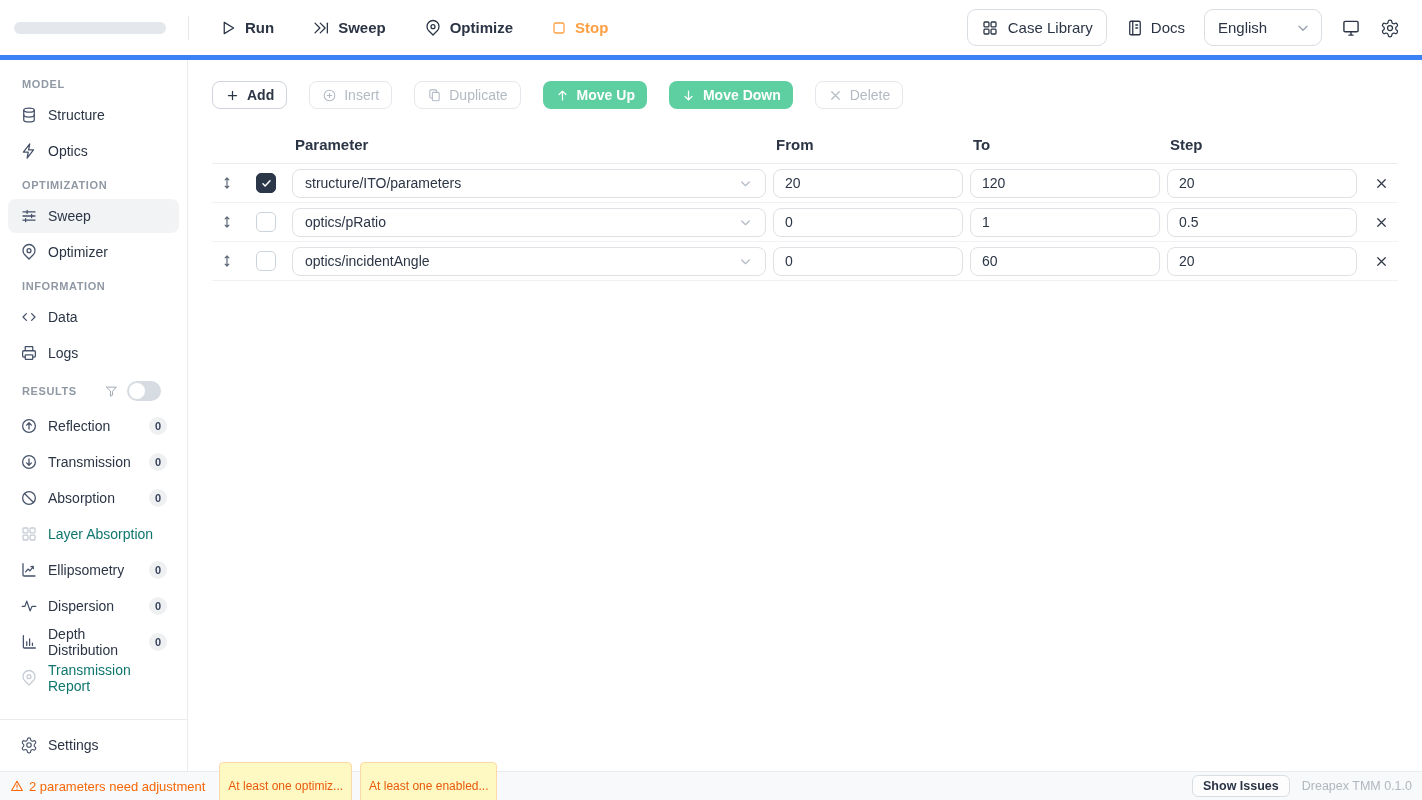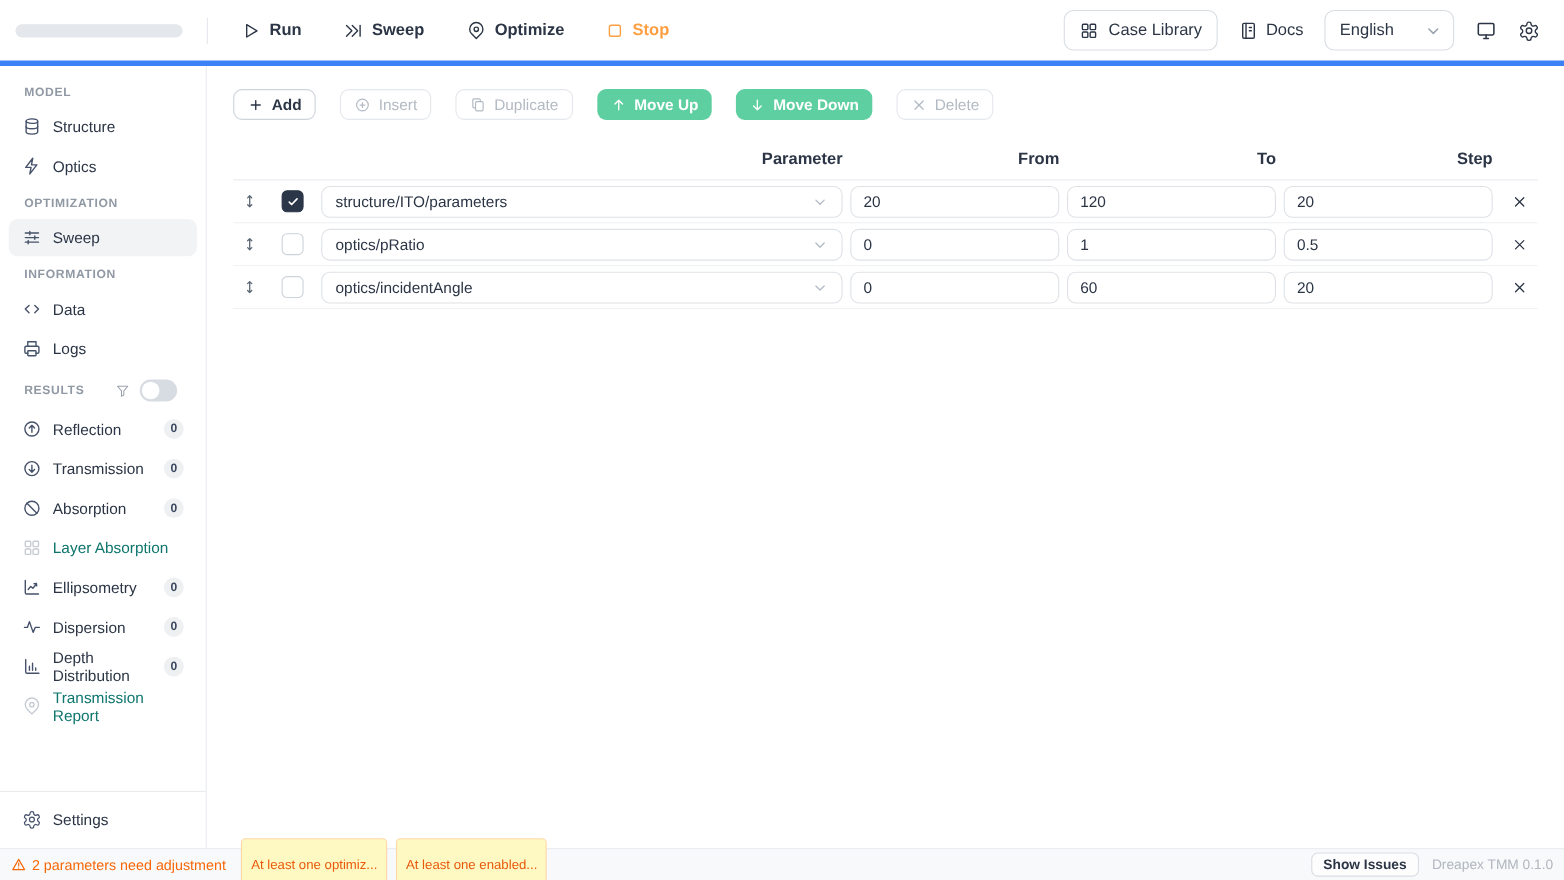--- a/index.html
+++ b/index.html
@@ -52,21 +52,21 @@
   .toolbar { display:flex; align-items:flex-start; gap:22px; }
   .btn { display:inline-flex; align-items:center; gap:7px; height:28px; padding:0 12px; border:1px solid #ced4da; border-radius:8px; background:#fff; font-size:14px; font-weight:600; color:#2b3545; cursor:pointer; font-family:inherit; }
   .btn .ic { width:15px; height:15px; }
   .btn.disabled { color:#b3bac3; border-color:#e4e7eb; font-weight:500; cursor:default; }
   .btn.green { background:var(--accent-green); border:none; color:#fff; }
 
   
   .ptable { margin-top:27px; }
   .thead, .trow { display:grid; grid-template-columns:30px 36px 1fr 190px 190px 190px 34px; column-gap:7px; align-items:center; }
   .thead { padding-bottom:10px; border-bottom:1px solid #e9ecef; }
-  .th { font-size:15px; font-weight:700; color:#2b3545; padding-left:3px;text-align:right; }
+  .th { font-size:15px; font-weight:700; color:#2b3545; padding-left:3px; }
   .trow { height:39px; border-bottom:1px solid #f0f2f4; }
   .drag { display:flex; justify-content:center; color:#5c6876; cursor:grab; }
   .drag .ic { width:16px; height:16px; }
   .checkbox { width:20px; height:20px; border:1.5px solid #cdd3da; border-radius:5px; background:#fff; display:flex; align-items:center; justify-content:center; cursor:pointer; margin-left:7px; }
   .checkbox .ic { display:none; width:13px; height:13px; color:#fff; }
   .checkbox.checked { background:var(--checkbox-dark); border-color:var(--checkbox-dark); }
   .checkbox.checked .ic { display:flex; }
   .pselect { height:29px; border:1px solid #dee2e6; border-radius:8px; display:flex; align-items:center; padding:0 12px; font-size:14px; color:#2b3545; cursor:pointer; }
   .pselect .ic { width:15px; height:15px; color:#b4bcc6; margin-left:auto; }
   .tinput { width:100%; height:29px; border:1px solid #dee2e6; border-radius:8px; padding:0 11px; font-size:14px; color:#2b3545; font-family:inherit; outline:none; background:#fff; }
@@ -208,20 +208,29 @@
       </div>
       <div class="side-item active">
         <i class="ic">
             <svg viewBox="0 0 24 24" fill="none" stroke="currentColor" stroke-width="1.7" stroke-linecap="round" stroke-linejoin="round">
               <path d="M4 6.5h16M4 12h16M4 17.5h16"></path>
               <path d="M9.5 4.5v4M15.5 10v4M7.5 15.5v4"></path>
             </svg>
           </i>
         <span>Sweep</span>
       </div>
+      <div class="side-item">
+        <i class="ic">
+            <svg viewBox="0 0 24 24" fill="none" stroke="currentColor" stroke-width="1.7" stroke-linecap="round" stroke-linejoin="round">
+              <path d="M17.66 15.66L12 21.31l-5.66-5.65a8 8 0 1 1 11.32 0z"></path>
+              <circle cx="12" cy="10.2" r="2.6"></circle>
+            </svg>
+          </i>
+        <span>Optimizer</span>
+      </div>
 
       <div class="section-title">
         <span>INFORMATION</span>
       </div>
       <div class="side-item">
         <i class="ic">
             <svg viewBox="0 0 24 24" fill="none" stroke="currentColor" stroke-width="1.7" stroke-linecap="round" stroke-linejoin="round">
               <path d="M8.5 7.5L4 12l4.5 4.5"></path>
               <path d="M15.5 7.5L20 12l-4.5 4.5"></path>
             </svg>

